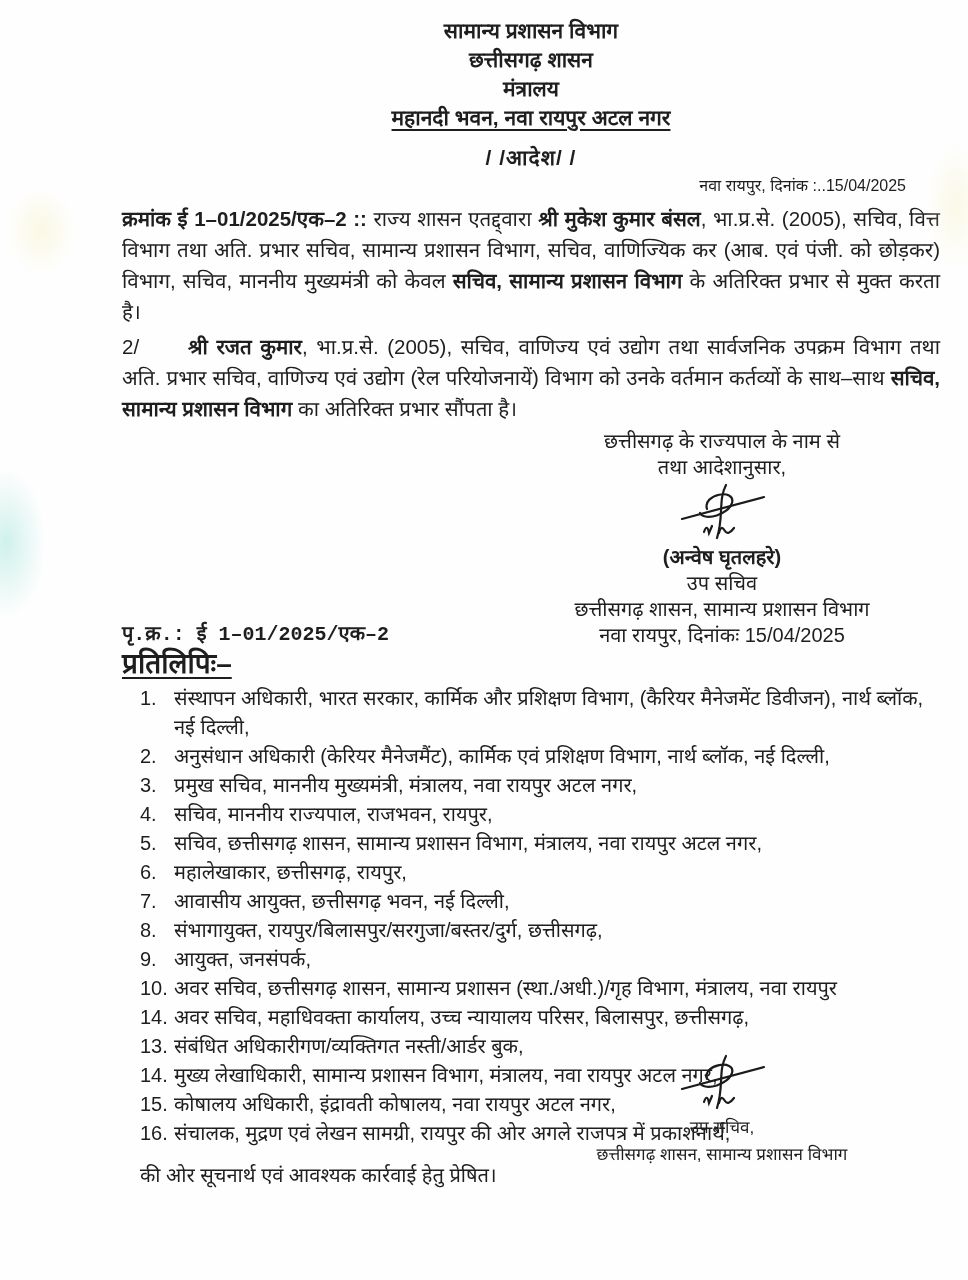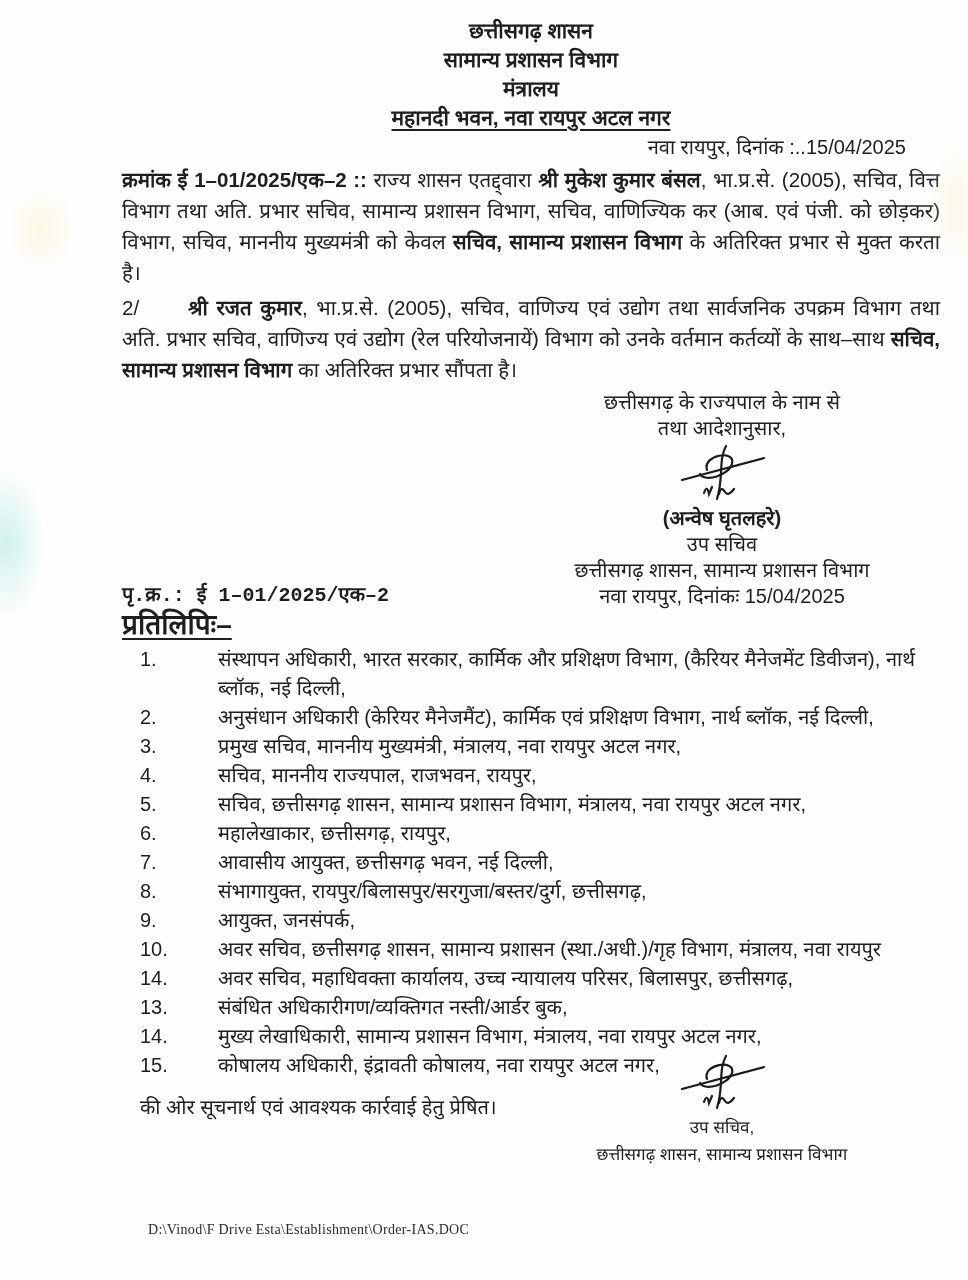--- a/index.html
+++ b/index.html
@@ -20,39 +20,39 @@
     background:radial-gradient(ellipse at center, rgba(246,240,196,0.45), rgba(246,240,196,0) 70%); }
   .tint-yellow-r { right:-18px; top:140px; width:60px; height:130px;
     background:radial-gradient(ellipse at center, rgba(246,240,196,0.4), rgba(246,240,196,0) 70%); }
 
   .content { padding:16px 28px 0 122px; }
 
   .doc-header { text-align:center; }
   .h-line { font-weight:bold; font-size:21px; line-height:29px; }
   .h-underline { text-decoration:underline; text-underline-offset:4px; }
   .order-title { font-weight:bold; font-size:21px; line-height:27px; margin-top:12px; letter-spacing:1px; }
-  .date-line { text-align:right; font-size:20px; line-height:26px; padding-right:34px; margin-top:2px; }
+  .date-line { text-align:right; font-size:16px; line-height:26px; padding-right:34px; margin-top:2px; }
 
   .para { font-size:20.5px; line-height:31px; text-align:justify; margin:4px 0 0 0; }
   .para .bold, .bold { font-weight:bold; }
   .para2-num { display:inline-block; min-width:66px; }
 
   .row { display:flex; justify-content:space-between; align-items:flex-end; margin-top:4px; }
   .left-col { padding-bottom:0; }
   .ref-line { font-weight:bold; font-size:20px; line-height:27px;font-family:Liberation Mono, monospace; }
   .auth { width:380px; text-align:center; font-size:20px; line-height:26px; margin-right:28px; }
   .auth .name { font-weight:bold; }
   .signature-wrap { height:64px; display:flex; justify-content:center; align-items:flex-end; }
   .copy-label { font-weight:bold; font-size:28px; line-height:28px;
     text-decoration:underline; text-underline-offset:4px; margin-top:2px; }
 
   .copy-list { list-style:none; margin:6px 0 0 18px; padding:0; font-size:20px; }
   .copy-list li { display:flex; line-height:29px; }
   .copy-list .num { flex:0 0 34px; }
-  .copy-list .txt { flex:1; padding-right:10px;margin-left:44px; }
+  .copy-list .txt { flex:1; padding-right:10px; }
 
   .closing { font-size:20px; line-height:29px; margin:13px 0 0 18px; }
 
   .bottom-sign { position:absolute; right:46px; top:1052px; width:400px; text-align:center;
     font-size:17px; line-height:27px; }
   .bottom-sign .sig2 { height:62px; display:flex; justify-content:center; align-items:flex-end; }
 
   .file-path { position:absolute; left:148px; bottom:42px;
     font-family:"Liberation Serif", serif; font-size:14px; color:#2a2a2a; letter-spacing:0.3px; }
 
@@ -63,24 +63,25 @@
 <body>
 
 <div class="page">
   <div class="tint tint-cyan"></div>
   <div class="tint tint-yellow-l"></div>
   <div class="tint tint-yellow-r"></div>
 
   <div class="content">
 
     <div class="doc-header">
+      <div class="h-line">सामान्य प्रशासन विभाग</div>
       <div class="h-line">छत्तीसगढ़ शासन</div>
-      <div class="h-line">सामान्य प्रशासन विभाग</div>
       <div class="h-line">मंत्रालय</div>
       <div class="h-line h-underline">महानदी भवन, नवा रायपुर अटल नगर</div>
+      <div class="order-title">/ /आदेश/ /</div>
     </div>
 
     <div class="date-line">नवा रायपुर, दिनांक :..15/04/2025</div>
 
     <p class="para"><span class="bold">क्रमांक ई 1–01/2025/एक–2 :: </span><span>राज्य शासन एतद्द्वारा </span><span class="bold">श्री मुकेश कुमार बंसल</span><span>, भा.प्र.से. (2005), सचिव, वित्त विभाग तथा अति. प्रभार सचिव, सामान्य प्रशासन विभाग, सचिव, वाणिज्यिक कर (आब. एवं पंजी. को छोड़कर) विभाग, सचिव, माननीय मुख्यमंत्री को केवल </span><span class="bold">सचिव, सामान्य प्रशासन विभाग</span><span> के अतिरिक्त प्रभार से मुक्त करता है।</span></p>
 
     <p class="para"><span class="para2-num">2/</span><span><span class="bold">श्री रजत कुमार</span><span>, भा.प्र.से. (2005), सचिव, वाणिज्य एवं उद्योग तथा सार्वजनिक उपक्रम विभाग तथा अति. प्रभार सचिव, वाणिज्य एवं उद्योग (रेल परियोजनायें) विभाग को उनके वर्तमान कर्तव्यों के साथ–साथ </span><span class="bold">सचिव, सामान्य प्रशासन विभाग</span><span> का अतिरिक्त प्रभार सौंपता है।</span></span></p>
 
     <div class="row">
       <div class="left-col">
@@ -156,32 +157,35 @@
           <span class="txt">संबंधित अधिकारीगण/व्यक्तिगत नस्ती/आर्डर बुक,</span>
         </li>
         <li>
           <span class="num">14.</span>
           <span class="txt">मुख्य लेखाधिकारी, सामान्य प्रशासन विभाग, मंत्रालय, नवा रायपुर अटल नगर,</span>
         </li>
         <li>
           <span class="num">15.</span>
           <span class="txt">कोषालय अधिकारी, इंद्रावती कोषालय, नवा रायपुर अटल नगर,</span>
         </li>
+        <li>
+          <span class="num">16.</span>
+          <span class="txt">संचालक, मुद्रण एवं लेखन सामग्री, रायपुर की ओर अगले राजपत्र में प्रकाशनार्थ,</span>
+        </li>
       </ol>
 
     <p class="closing">की ओर सूचनार्थ एवं आवश्यक कार्रवाई हेतु प्रेषित।</p>
   </div>
 
   <div class="bottom-sign">
     <div class="sig2">
       <svg class="sig" width="96" height="60" viewBox="0 0 96 60">
         <path d="M52,2 C44,17 50,32 43,54"></path>
         <path d="M33,25 C28,10 62,5 58,19 C55,30 31,38 26,29"></path>
         <path d="M8,35 L90,13"></path>
         <path d="M30,48 q3,-9 5,1 l3,-7 m7,7 q2,-9 6,-2 q3,5 9,-3"></path>
       </svg>
     </div>
     <div>उप सचिव,</div>
     <div>छत्तीसगढ़ शासन, सामान्य प्रशासन विभाग</div>
   </div>
 
-  <div class="file-path">D:\Vinod\F Drive Esta\Establishment\Order-IAS.DOC</div>
 </div>
 
 </body></html>

